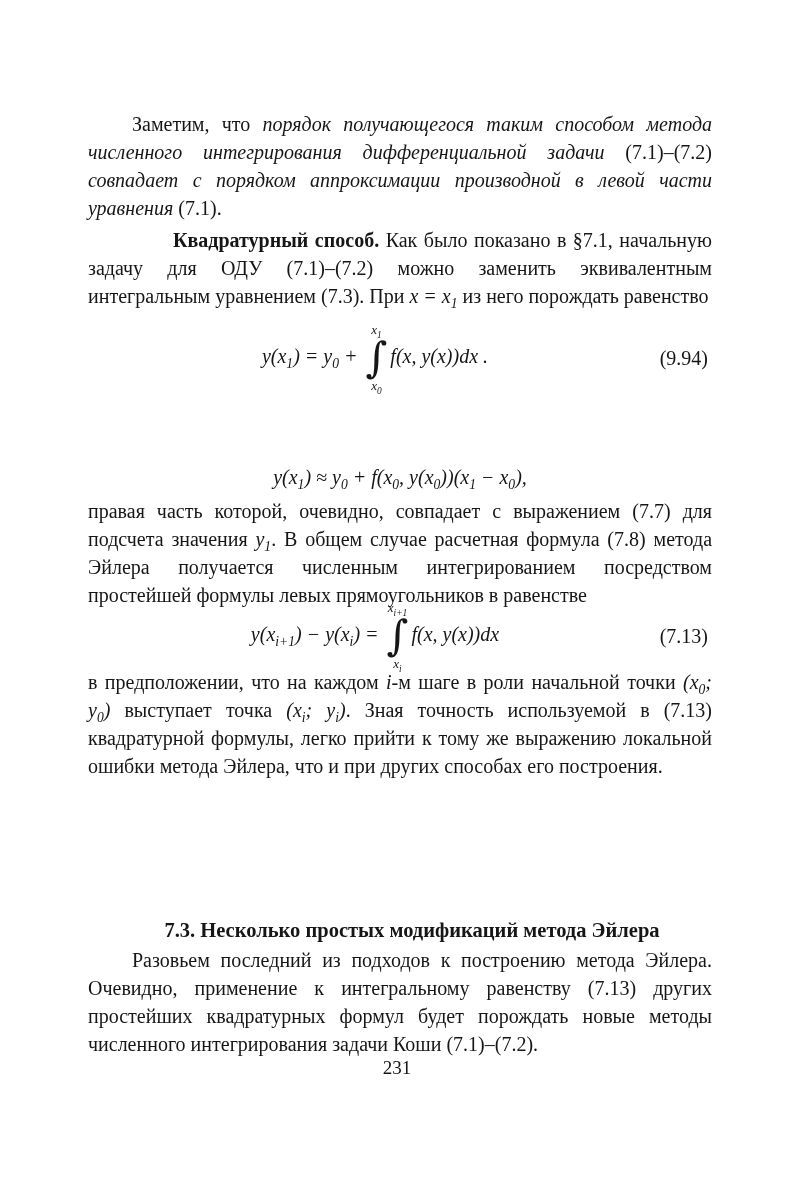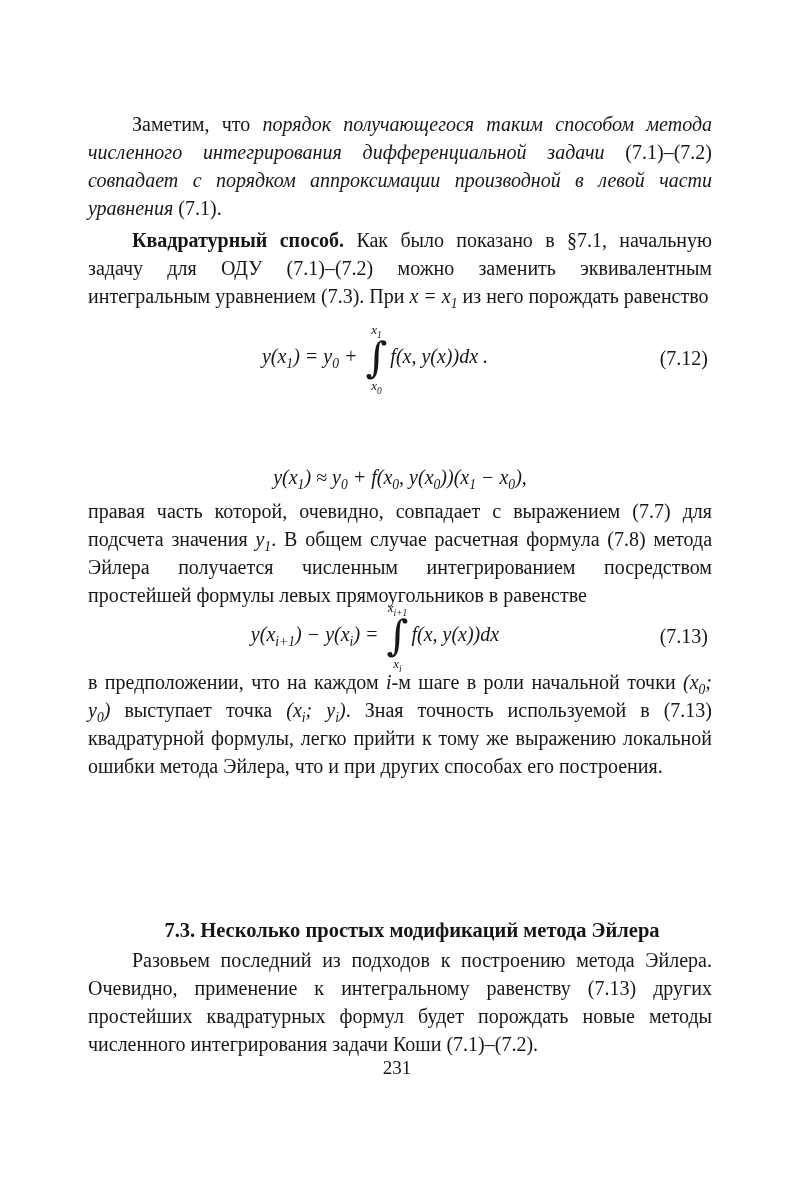--- a/index.html
+++ b/index.html
@@ -11,21 +11,21 @@
     font-family: "Liberation Serif", "DejaVu Serif", serif;
     overflow: hidden;
     border-radius: 23px;
   }
   .para {
     position: absolute; left: 88px; width: 624px; margin: 0;
     font-size: 20px; line-height: 28px; text-align: justify;
     hyphens: manual; -webkit-hyphens: manual;
   }
   .para.indent { text-indent: 44px; }
-  .bold-lead { font-weight: 700; }
+  .bold-lead { font-weight: 700; margin-left: 41px; }
   em { font-style: italic; }
   .im { font-style: italic; }
   sub { font-size: 68%; font-style: italic; line-height: 0; }
   .equation {
     position: absolute; left: 88px; width: 624px;
     display: flex; align-items: center; justify-content: center;
     font-size: 20px; font-style: italic;
   }
   .equation.numbered { padding-right: 50px; }
   .eq-number {
@@ -59,21 +59,21 @@
   <p class="para indent" style="top:110px"><span>Заметим, что </span><em>порядок получающегося таким способом метода численного интегрирования дифференциальной задачи </em><span>(7.1)–(7.2)</span><em> совпадает с порядком аппроксимации производной в левой части уравнения </em><span>(7.1).</span></p>
 
   <p class="para indent" style="top:226px"><span class="bold-lead">Квадратурный способ.</span><span> Как было показано в §7.1, началь­ную задачу для ОДУ (7.1)–(7.2) можно заменить эквивалентным интегральным уравнением (7.3). При </span><span class="im">x = x</span><sub>1</sub><span> из него порождать ра­венство</span></p>
 
   <div class="equation numbered" style="top:318px;height:80px">
     <span class="eq-body"><span>y(x</span><sub>1</sub><span>) = y</span><sub>0</sub><span> + </span><span class="intwrap">
           <span class="lim"><span>x</span><sub>1</sub></span>
           <span class="int-glyph">∫</span>
           <span class="lim"><span>x</span><sub>0</sub></span>
         </span><span>f(x, y(x))dx</span><span> .</span></span>
-    <span class="eq-number">(7.12)</span>
+    <span class="eq-number">(9.94)</span>
   </div>
 
 
   <div class="equation" style="top:460px;height:34px">
     <span class="eq-body"><span>y(x</span><sub>1</sub><span>) ≈ y</span><sub>0</sub><span> + f(x</span><sub>0</sub><span>, y(x</span><sub>0</sub><span>))(x</span><sub>1</sub><span> − x</span><sub>0</sub><span>),</span></span>
   </div>
 
   <p class="para" style="top:497px"><span>правая часть которой, очевидно, совпадает с выражением (7.7) для подсчета значения </span><span class="im">y</span><sub>1</sub><span>. В общем случае расчетная формула (7.8) метода Эйлера получается численным интегрированием посредст­вом простейшей формулы левых прямоугольников в равенстве</span></p>
 
   <div class="equation numbered" style="top:594px;height:84px">

